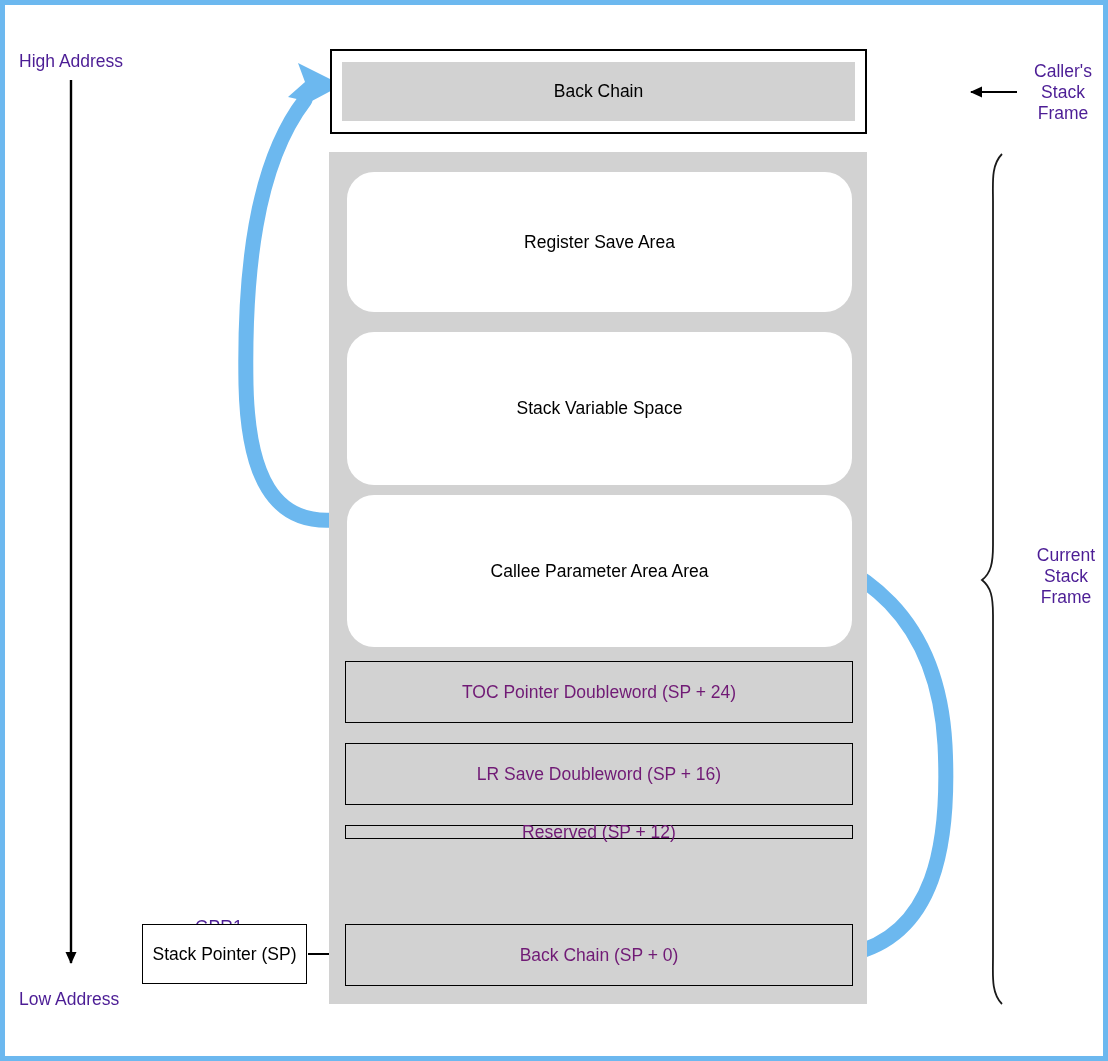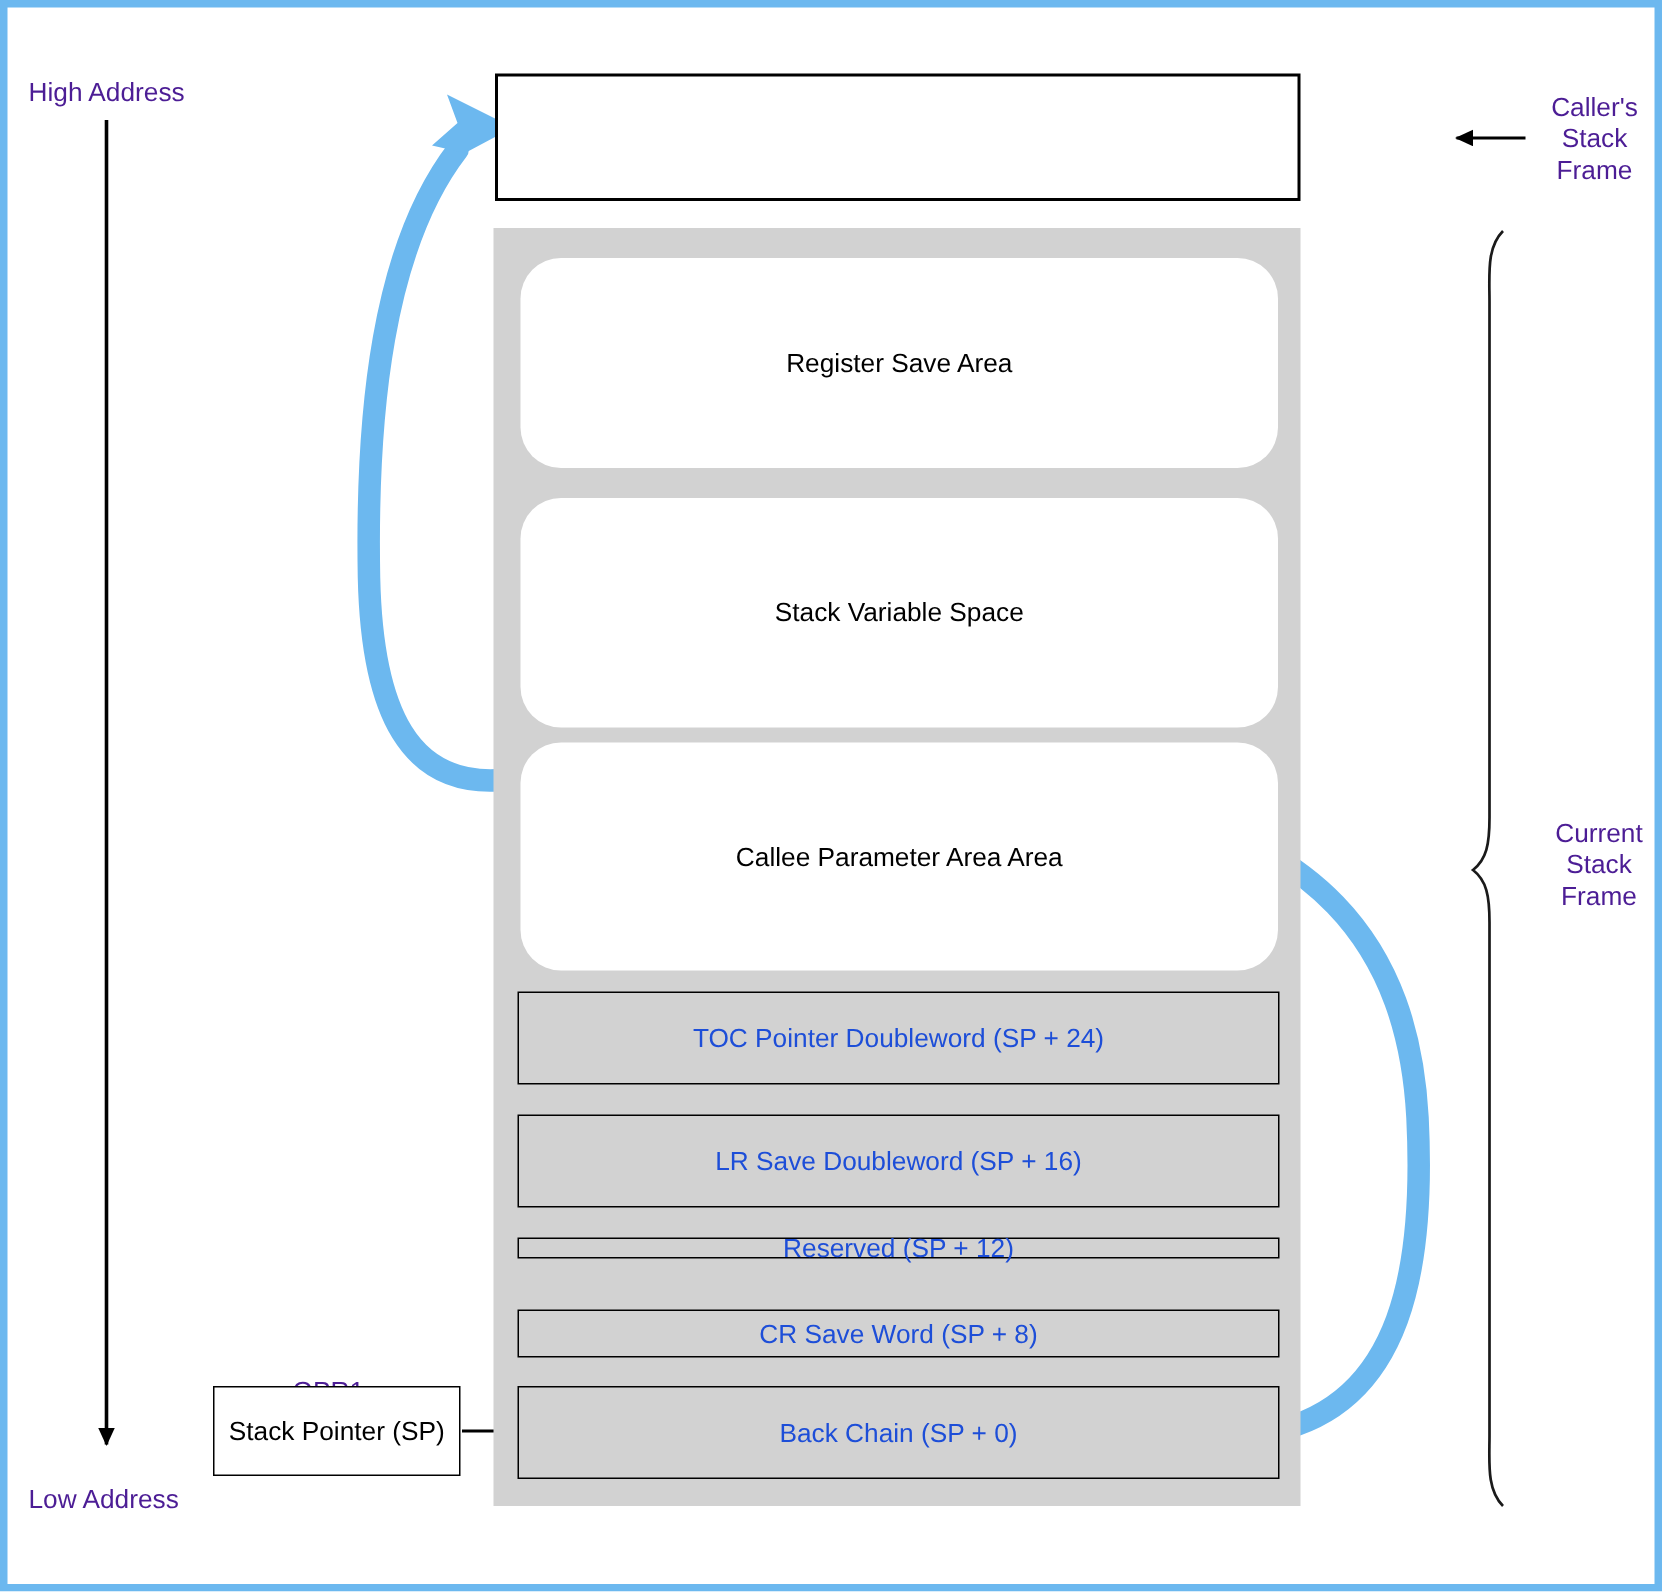--- a/index.html
+++ b/index.html
@@ -55,21 +55,21 @@
     display:flex;align-items:center;justify-content:center;
     font-size:17.5px;color:#000;
     left:342px;width:505px;border-radius:27px;
   }
   .grey-slot{
     position:absolute;
     background:#d2d2d2;
     border:1.5px solid #000;
     box-sizing:border-box;
     display:flex;align-items:center;justify-content:center;
-    font-size:17.5px;color:#1d4ed8;
+    font-size:17.5px;color:#701a75;
     left:340px;width:508px;
   }
 
   #slot-rsa{top:167px;height:140px;}
   #slot-lvs{top:327px;height:153px;}
   #slot-cpsa{top:490px;height:152px;}
   #slot-toc{top:656px;height:62px;}
   #slot-lr{top:738px;height:62px;}
   #slot-res{top:820px;height:14px;}
   #slot-cr{top:868px;height:32px;}
@@ -141,38 +141,38 @@
     <g>
       <line x1="303" y1="949" x2="339" y2="949" stroke="#000" stroke-width="2" marker-end="url(#arrowblack)"></line>
     </g>
   </svg>
 
   <div class="lbl" id="high-address">High Address</div>
 
   <div class="lbl" id="low-address">Low Address</div>
 
   <div id="caller-box"></div>
+  <div id="caller-inner">Back Chain</div>
 
   <div class="lbl lbl-center" id="callers-label"><span>Caller's</span><br><span>Stack</span><br><span>Frame</span></div>
 
   <div id="current-frame"></div>
 
   <div class="white-slot" id="slot-rsa">Register Save Area</div>
 
   <div class="white-slot" id="slot-lvs">Stack Variable Space</div>
 
   <div class="white-slot" id="slot-cpsa">Callee Parameter Area Area</div>
 
   <div class="grey-slot" id="slot-toc">TOC Pointer Doubleword (SP + 24)</div>
 
   <div class="grey-slot" id="slot-lr">LR Save Doubleword (SP + 16)</div>
 
   <div class="grey-slot" id="slot-res">Reserved (SP + 12)</div>
 
-  <div class="grey-slot" id="slot-cr">CR Save Word (SP + 8)</div>
 
   <div class="grey-slot" id="slot-bc0">Back Chain (SP + 0)</div>
 
   <div class="lbl lbl-center" id="current-label"><span>Current</span><br><span>Stack</span><br><span>Frame</span></div>
 
   <div class="lbl" id="gpr1-label">GPR1</div>
 
   <div id="sp-box">Stack Pointer (SP)</div>
 
 </div>

